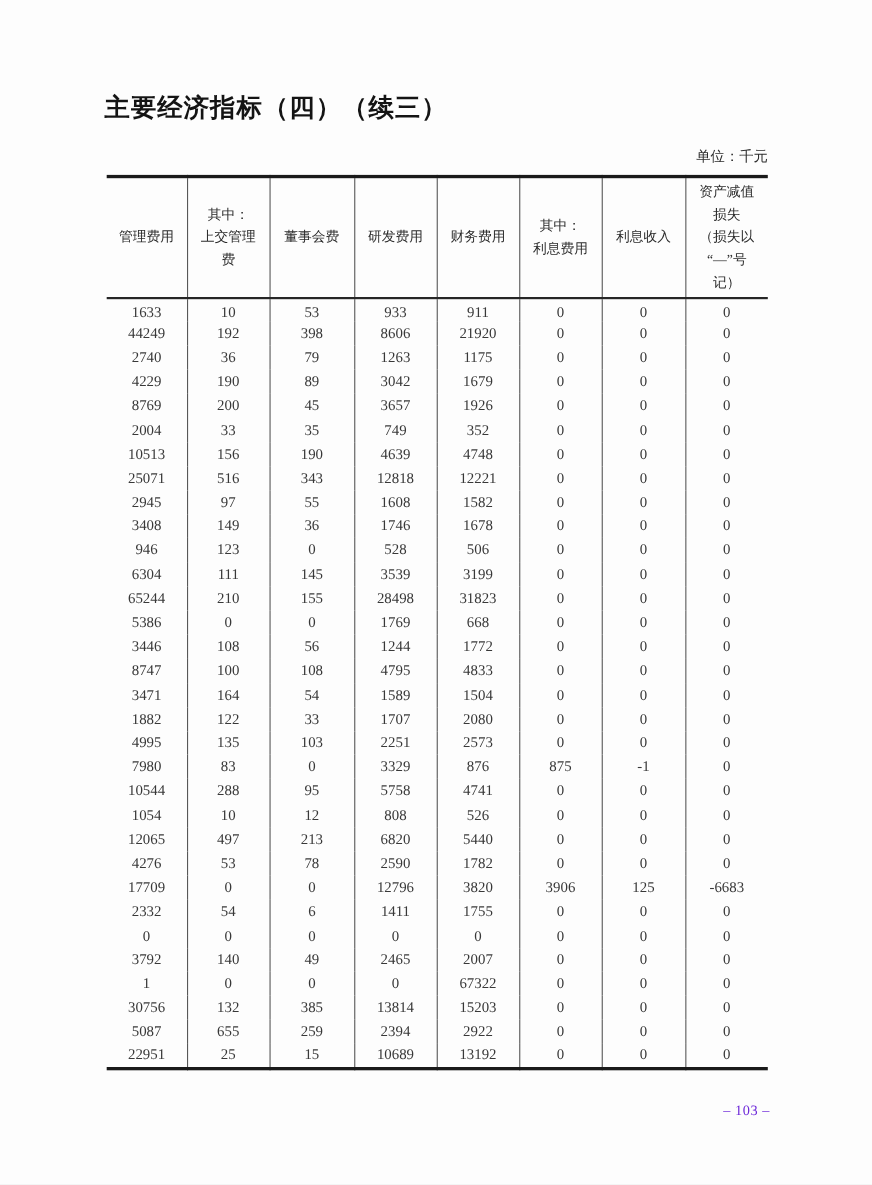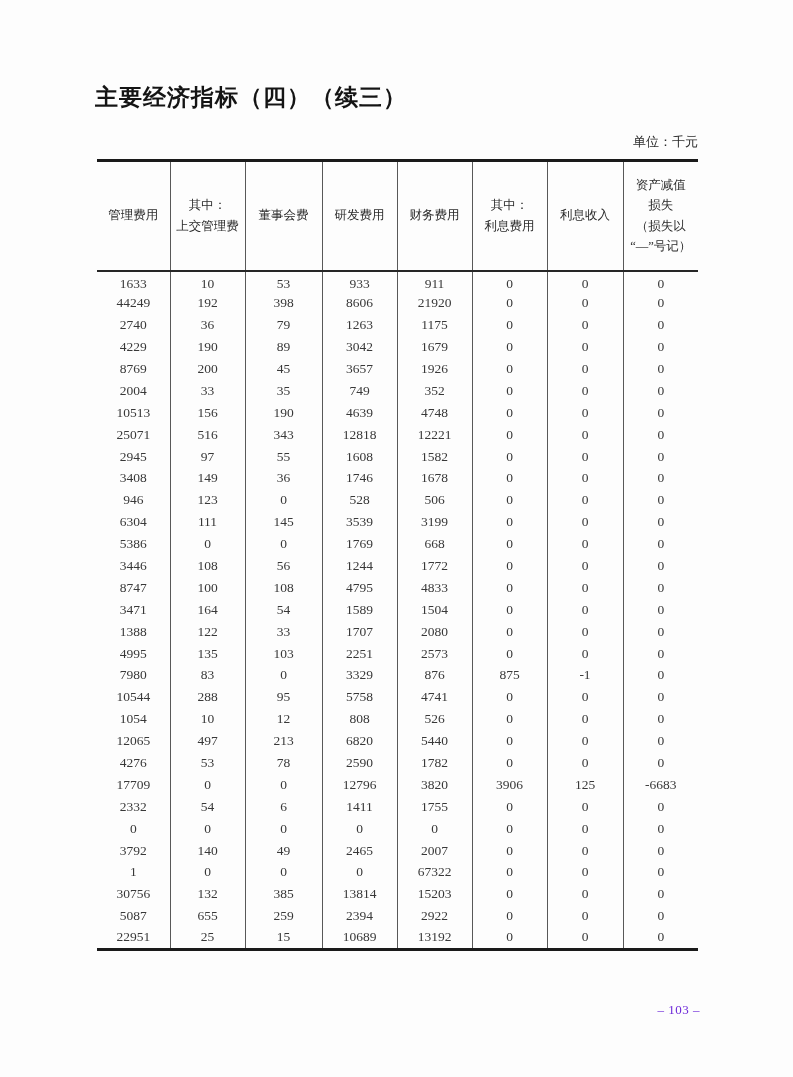--- a/index.html
+++ b/index.html
@@ -50,21 +50,21 @@
 
   th {
     height: 110px;
     font-weight: normal;
     font-size: 12.5px;
     line-height: 1.65;
     text-align: center;
     vertical-align: middle;
     white-space: pre-line;
     color: #2b2b2b;
-    padding: 2px 1px;
+    padding: 2px 11px;
   }
 
   tbody td {
     height: 21.9px;
     font-size: 13.5px;
     text-align: center;
     vertical-align: middle;
     color: #383838;
     padding: 0;
   }
@@ -234,20 +234,30 @@
           <td>6304</td>
           <td>111</td>
           <td>145</td>
           <td>3539</td>
           <td>3199</td>
           <td>0</td>
           <td>0</td>
           <td>0</td>
         </tr>
         <tr>
+          <td>65244</td>
+          <td>210</td>
+          <td>155</td>
+          <td>28498</td>
+          <td>31823</td>
+          <td>0</td>
+          <td>0</td>
+          <td>0</td>
+        </tr>
+        <tr>
           <td>5386</td>
           <td>0</td>
           <td>0</td>
           <td>1769</td>
           <td>668</td>
           <td>0</td>
           <td>0</td>
           <td>0</td>
         </tr>
         <tr>
@@ -274,21 +284,21 @@
           <td>3471</td>
           <td>164</td>
           <td>54</td>
           <td>1589</td>
           <td>1504</td>
           <td>0</td>
           <td>0</td>
           <td>0</td>
         </tr>
         <tr>
-          <td>1388</td>
+          <td>1882</td>
           <td>122</td>
           <td>33</td>
           <td>1707</td>
           <td>2080</td>
           <td>0</td>
           <td>0</td>
           <td>0</td>
         </tr>
         <tr>
           <td>4995</td>

